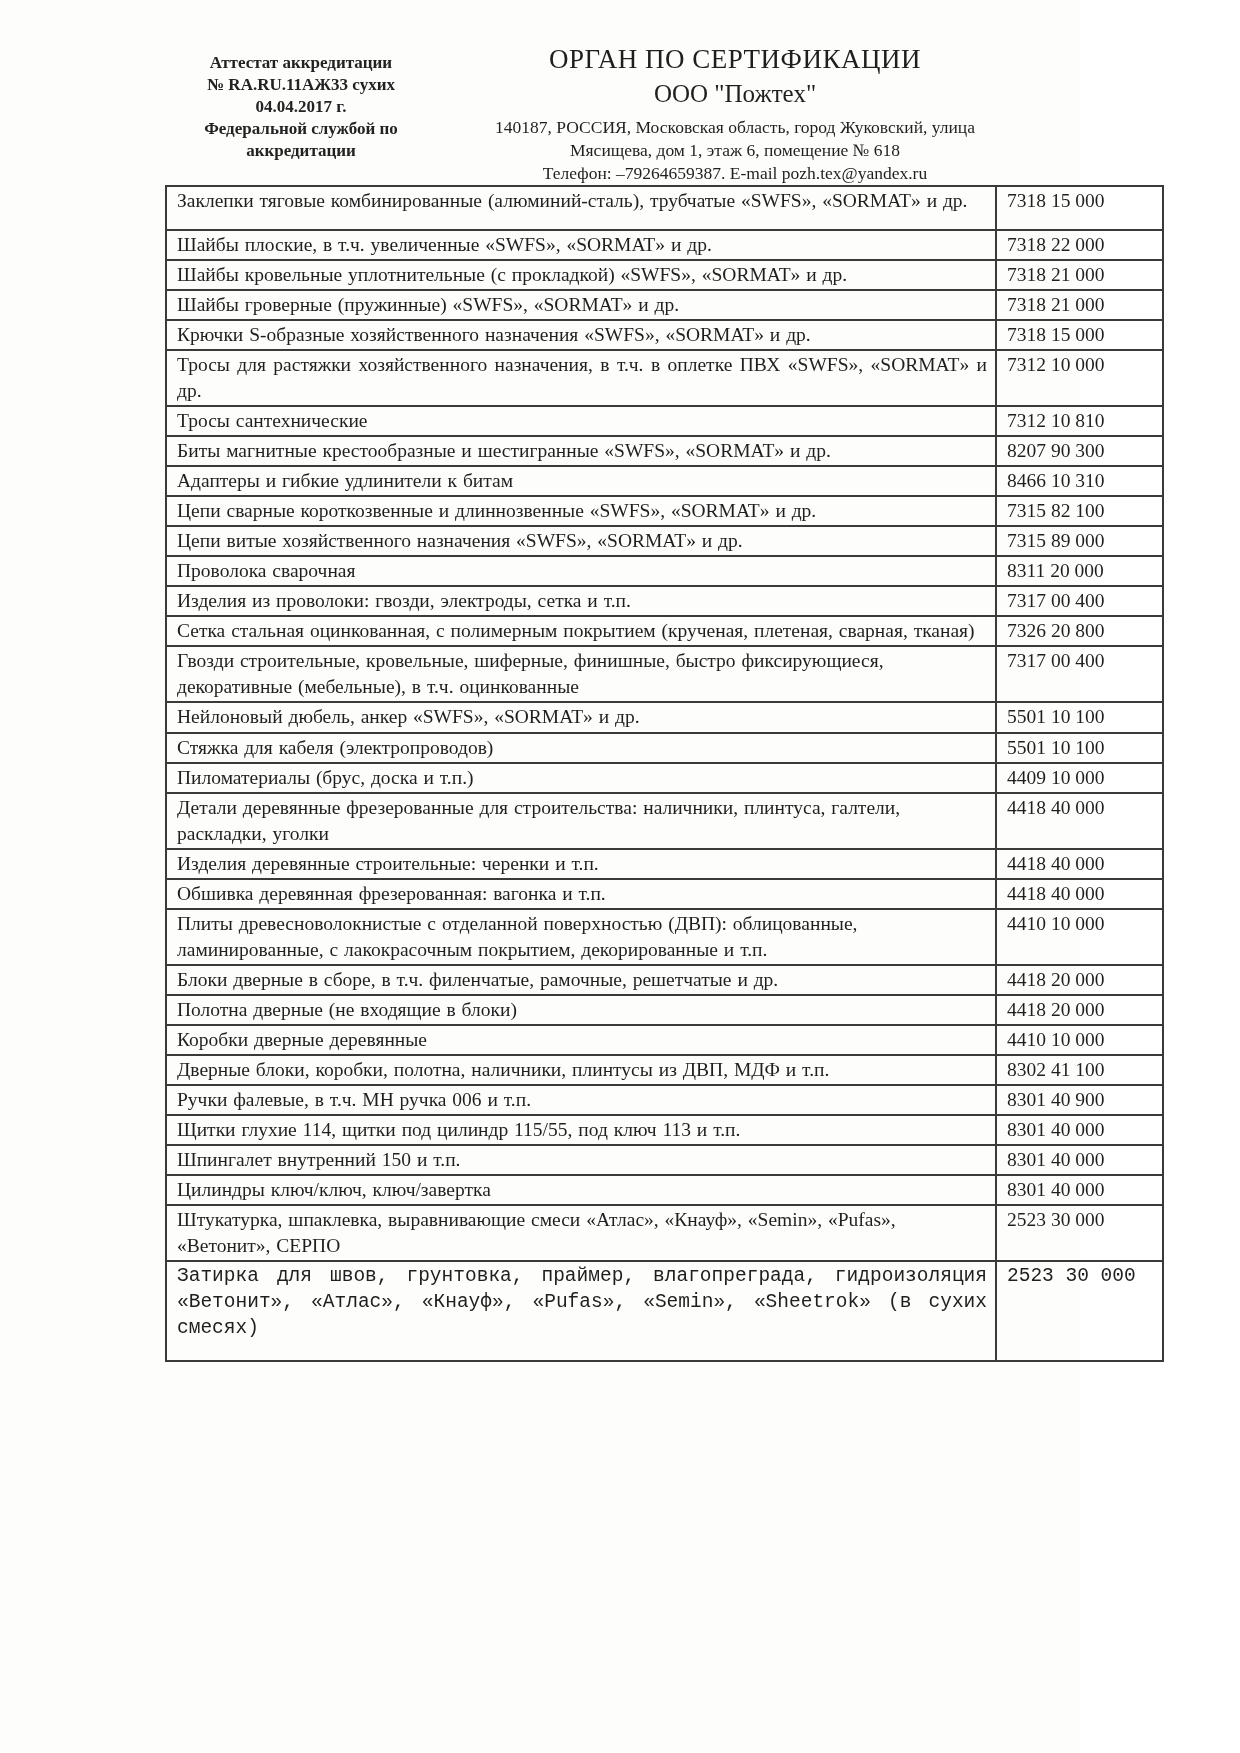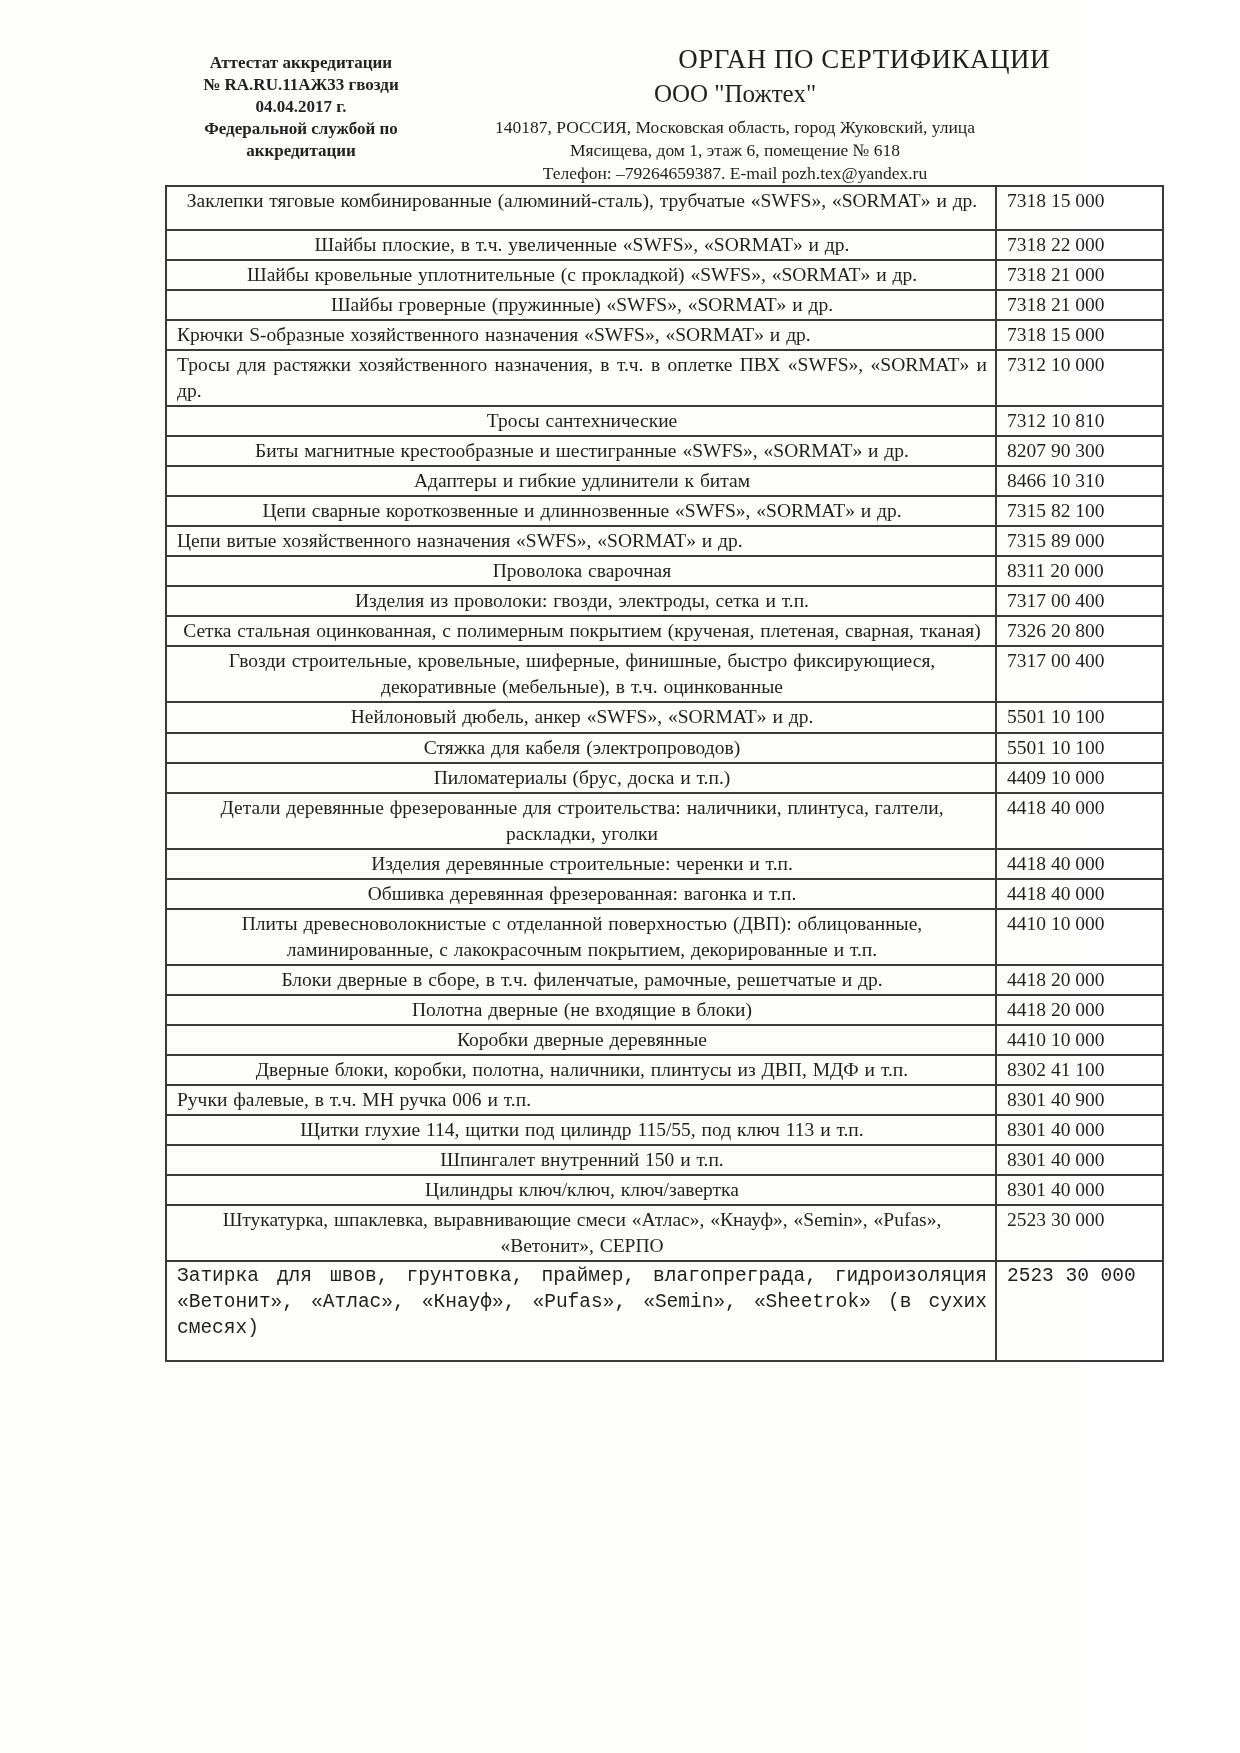--- a/index.html
+++ b/index.html
@@ -36,21 +36,20 @@
     position: absolute;
     left: 420px;
     top: 44px;
     width: 630px;
     text-align: center;
   }
   .org-title {
     font-size: 27px;
     line-height: 30px;
     letter-spacing: 0.5px;
-    text-align: right;
   }
   .org-name {
     font-size: 25px;
     line-height: 28px;
     margin-top: 6px;
   }
   .org-address {
     font-size: 17.5px;
     line-height: 23px;
     margin-top: 8px;
@@ -71,21 +70,21 @@
   col.col-desc { width: 830px; }
   col.col-code { width: 167px; }
   table.items td {
     border: 2px solid #3a3a3a;
     vertical-align: top;
     font-size: 19.5px;
     line-height: 26px;
     padding: 1px 8px 1px 10px;
   }
   td.desc {
-    text-align: center;
+    text-align: left;
     word-spacing: 1px;
   }
   td.code {
     text-align: left;
     padding-left: 4px;
     padding-right: 4px;
     font-size: 20px;
     white-space: nowrap;
   }
   
@@ -104,21 +103,21 @@
   tr:nth-child(32) td { padding-bottom: 19px; font-family: Liberation Mono, monospace; }
   tr:nth-child(33) td { padding-bottom: 16px; }
 </style>
 </head>
 <body>
 
 <div class="page">
 
   <div class="accreditation">
     <div>Аттестат аккредитации</div>
-    <div>№ RA.RU.11АЖ33 гвозди</div>
+    <div>№ RA.RU.11АЖ33 сухих</div>
     <div>04.04.2017 г.</div>
     <div>Федеральной службой по</div>
     <div>аккредитации</div>
   </div>
 
   <div class="org-block">
     <div class="org-title">ОРГАН ПО СЕРТИФИКАЦИИ</div>
     <div class="org-name">ООО "Пожтех"</div>
     <div class="org-address">140187, РОССИЯ, Московская область, город Жуковский, улица</div>
     <div class="org-contact">Мясищева, дом 1, этаж 6, помещение № 618</div>

